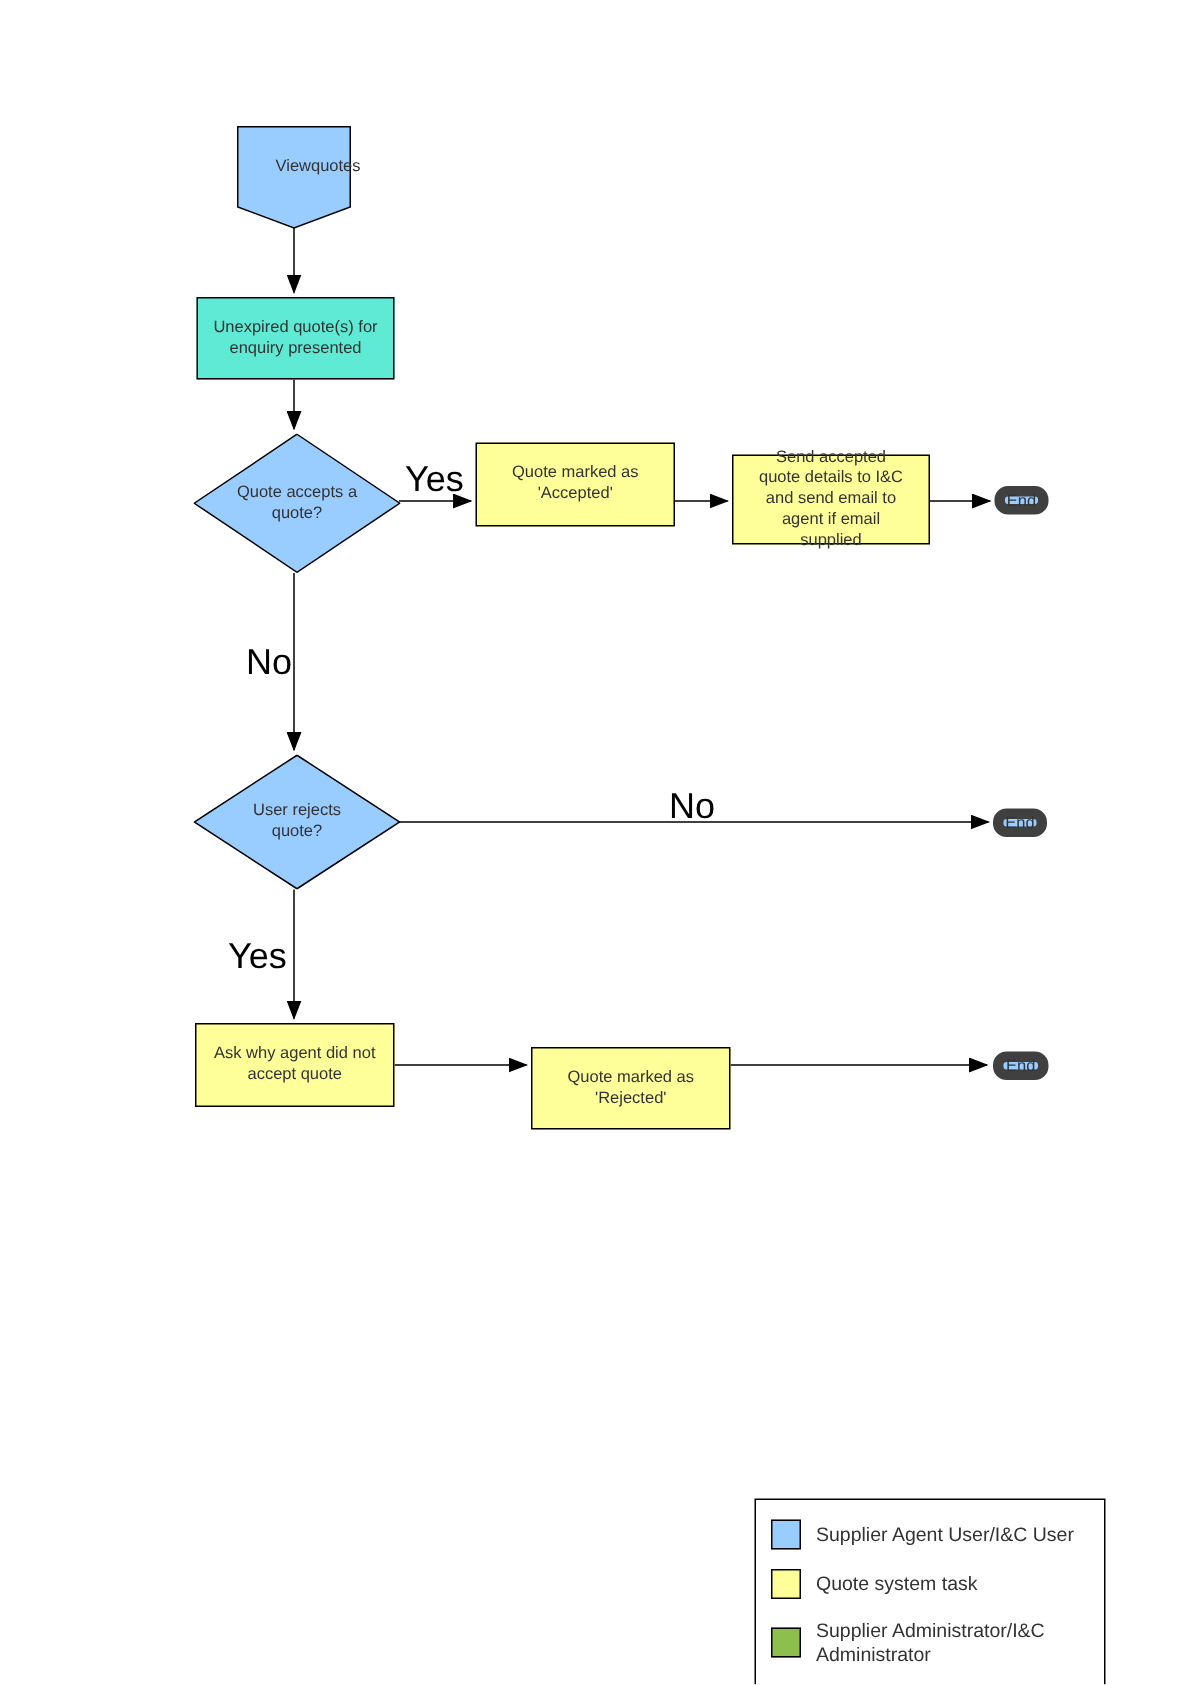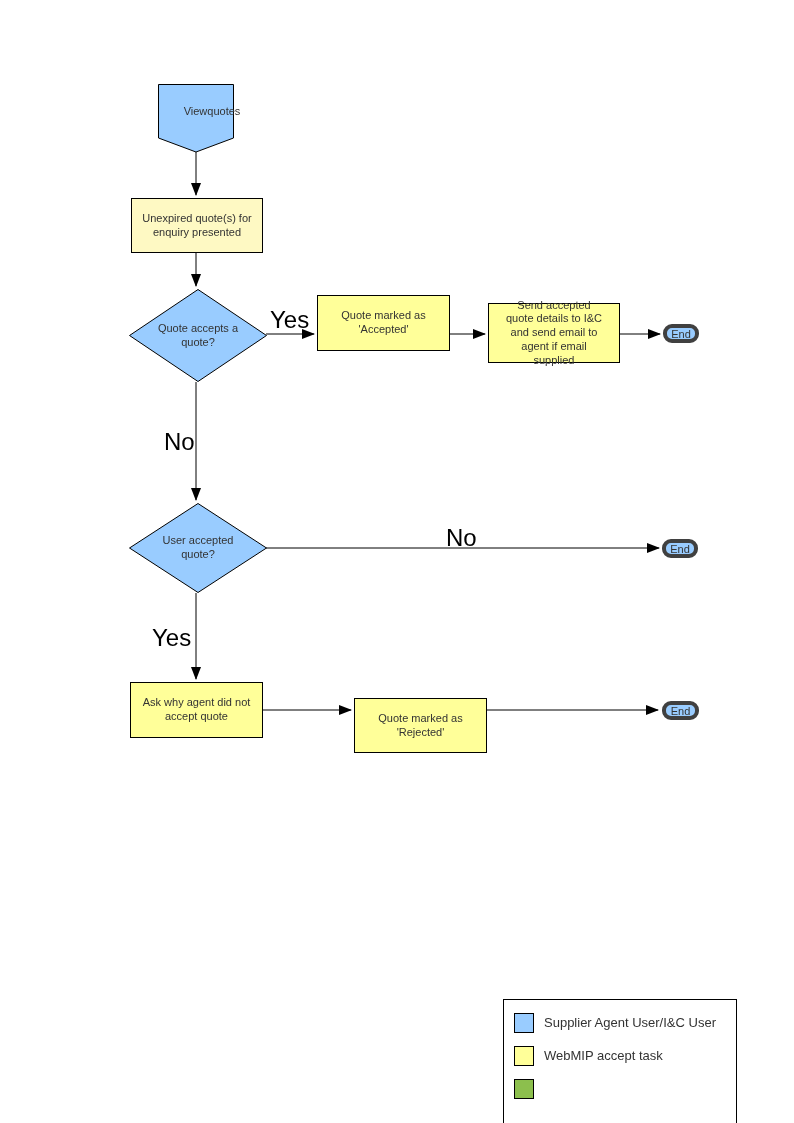--- a/index.html
+++ b/index.html
@@ -39,21 +39,21 @@
     align-items: center;
     justify-content: center;
     text-align: center;
     font-size: 11px;
     line-height: 1.25;
     color: #333333;
     padding: 3px 6px;
   }
   .terminator {
     position: absolute;
-    border: 4px solid #404040;
+    border: 7px solid #404040;
     border-radius: 9px;
     display: flex;
     align-items: center;
     justify-content: center;
     font-size: 11px;
     color: #333333;
   }
   .edge-label {
     position: absolute;
     font-size: 24px;
@@ -112,21 +112,21 @@
     <line x1="487" y1="710" x2="658" y2="710" stroke="#000" stroke-width="1" marker-end="url(#ah)"></line>
   </svg>
 
   <div class="node" style="left:158px; top:84px; width:76px; height:69px;">
     <svg class="shape-svg" width="76" height="69">
       <polygon points="0.5,0.5 75.5,0.5 75.5,54 38,68 0.5,54" stroke="#000000" stroke-width="1" fill="#99CCFF"></polygon>
     </svg>
     <span class="node-label" style="bottom:14px;margin-left:32px;">Viewquotes</span>
   </div>
 
-  <div class="process" style="left: 131px; top: 198px; width: 132px; height: 55px; background-color: #fef9c3;">
+  <div class="process" style="left: 131px; top: 198px; width: 132px; height: 55px; background-color: #5eead4;">
     <span>Unexpired quote(s) for enquiry presented</span>
   </div>
 
   <div class="node" style="left:129px; top:289px; width:138px; height:93px;">
     <svg class="shape-svg" width="138" height="93">
       <polygon points="69,0.5 137.5,46.5 69,92.5 0.5,46.5" stroke="#000000" stroke-width="1" fill="#99CCFF"></polygon>
     </svg>
     <span class="node-label" style="padding:3px 24px;">Quote accepts a quote?</span>
   </div>
 
@@ -143,21 +143,21 @@
   <div class="terminator" style="left: 663px; top: 324px; width: 36px; height: 19px; background-color: rgb(153, 204, 255);">
     <span>End</span>
   </div>
 
   <div class="edge-label" style="left:164px; top:428px;">No</div>
 
   <div class="node" style="left:129px; top:503px; width:138px; height:90px;">
     <svg class="shape-svg" width="138" height="90">
       <polygon points="69,0.5 137.5,45 69,89.5 0.5,45" stroke="#000000" stroke-width="1" fill="#99CCFF"></polygon>
     </svg>
-    <span class="node-label" style="padding:3px 28px;">User accepted quote?</span>
+    <span class="node-label" style="padding:3px 28px;">User rejects quote?</span>
   </div>
 
   <div class="edge-label" style="left:446px; top:524px;">No</div>
 
   <div class="terminator" style="left: 662px; top: 539px; width: 36px; height: 19px; background-color: rgb(153, 204, 255);">
     <span>End</span>
   </div>
 
   <div class="edge-label" style="left:152px; top:624px;">Yes</div>
 
@@ -173,20 +173,21 @@
     <span>End</span>
   </div>
 
   <div class="legend">
     <div class="legend-row">
       <span class="legend-swatch" style="background-color: rgb(153, 204, 255);"></span>
       <span class="legend-text">Supplier Agent User/I&amp;C User</span>
     </div>
     <div class="legend-row">
       <span class="legend-swatch" style="background-color: rgb(255, 255, 153);"></span>
-      <span class="legend-text">WebMIP accept task</span>
+      <span class="legend-text">Quote system task</span>
     </div>
     <div class="legend-row">
       <span class="legend-swatch" style="background-color: rgb(140, 191, 77);"></span>
+      <span class="legend-text">Supplier Administrator/I&amp;C Administrator</span>
     </div>
   </div>
 
 </div>
 
 </body></html>

